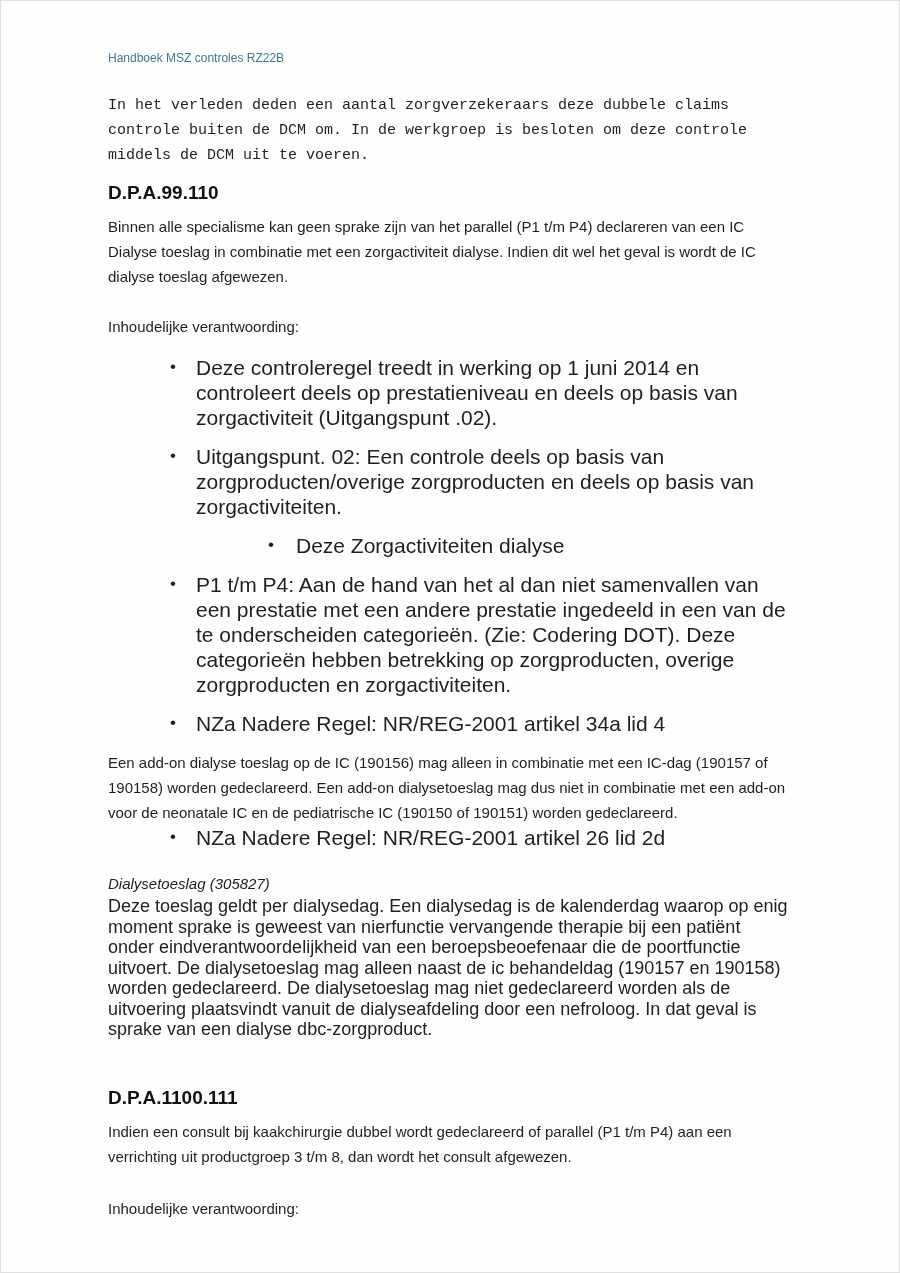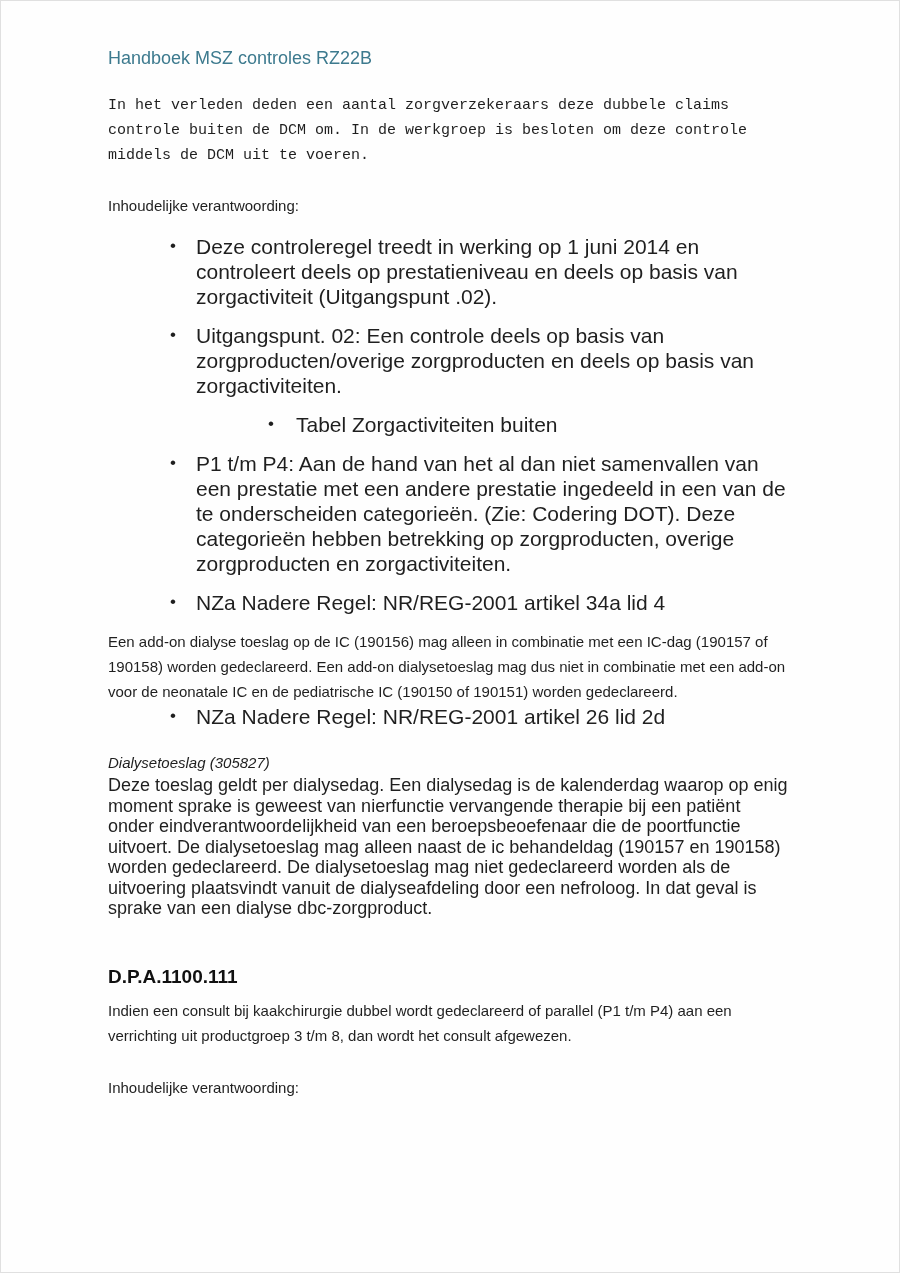--- a/index.html
+++ b/index.html
@@ -11,21 +11,21 @@
     box-sizing:border-box;
     font-family:"Liberation Sans",sans-serif;
     color:#1f1f1f;
     overflow:hidden;
   }
   .content{
     position:absolute;
     left:107px; right:108px; top:49px;
   }
   .doc-header{
-    font-size:18px;
+    font-size:12px;
     line-height:16px;
     color:#3d7a8e;
     margin-bottom:27px;
   }
   p.body-text{
     font-size:15px;
     line-height:25px;
     margin:0;
   }
   .para-intro{margin-bottom:0;font-family:Liberation Mono, monospace;}
@@ -104,28 +104,30 @@
 </head>
 <body>
 
 <div class="page">
   <div class="content">
 
     <div class="doc-header">Handboek MSZ controles RZ22B</div>
 
     <p class="body-text para-intro">In het verleden deden een aantal zorgverzekeraars deze dubbele claims controle buiten de DCM om. In de werkgroep is besloten om deze controle middels de DCM uit te voeren.</p>
 
+    <h1 class="section-title">D.P.A.99.110</h1>
 
+    <p class="body-text">Binnen alle specialisme kan geen sprake zijn van het parallel (P1 t/m P4) declareren van een IC Dialyse toeslag in combinatie met een zorgactiviteit dialyse. Indien dit wel het geval is wordt de IC dialyse toeslag afgewezen.</p>
 
     <div class="subheading">Inhoudelijke verantwoording:</div>
 
     <div class="bullets">
       <div class="bullet">Deze controleregel treedt in werking op 1 juni 2014 en controleert deels op prestatieniveau en deels op basis van zorgactiviteit (Uitgangspunt .02).</div>
       <div class="bullet">Uitgangspunt. 02: Een controle deels op basis van zorgproducten/overige zorgproducten en deels op basis van zorgactiviteiten.</div>
-      <div class="bullet level2">Tabel Zorgactiviteiten buiten</div>
+      <div class="bullet level2">Deze Zorgactiviteiten dialyse</div>
       <div class="bullet">P1 t/m P4: Aan de hand van het al dan niet samenvallen van een prestatie met een andere prestatie ingedeeld in een van de te onderscheiden categorieën. (Zie: Codering DOT). Deze categorieën hebben betrekking op zorgproducten, overige zorgproducten en zorgactiviteiten.</div>
       <div class="bullet">NZa Nadere Regel: NR/REG-2001 artikel 34a lid 4</div>
     </div>
 
     <p class="body-text para-block">Een add-on dialyse toeslag op de IC (190156) mag alleen in combinatie met een IC-dag (190157 of 190158) worden gedeclareerd. Een add-on dialysetoeslag mag dus niet in combinatie met een add-on voor de neonatale IC en de pediatrische IC (190150 of 190151) worden gedeclareerd.</p>
 
     <div class="bullet">NZa Nadere Regel: NR/REG-2001 artikel 26 lid 2d</div>
 
     <div class="italic-heading">Dialysetoeslag (305827)</div>
 

